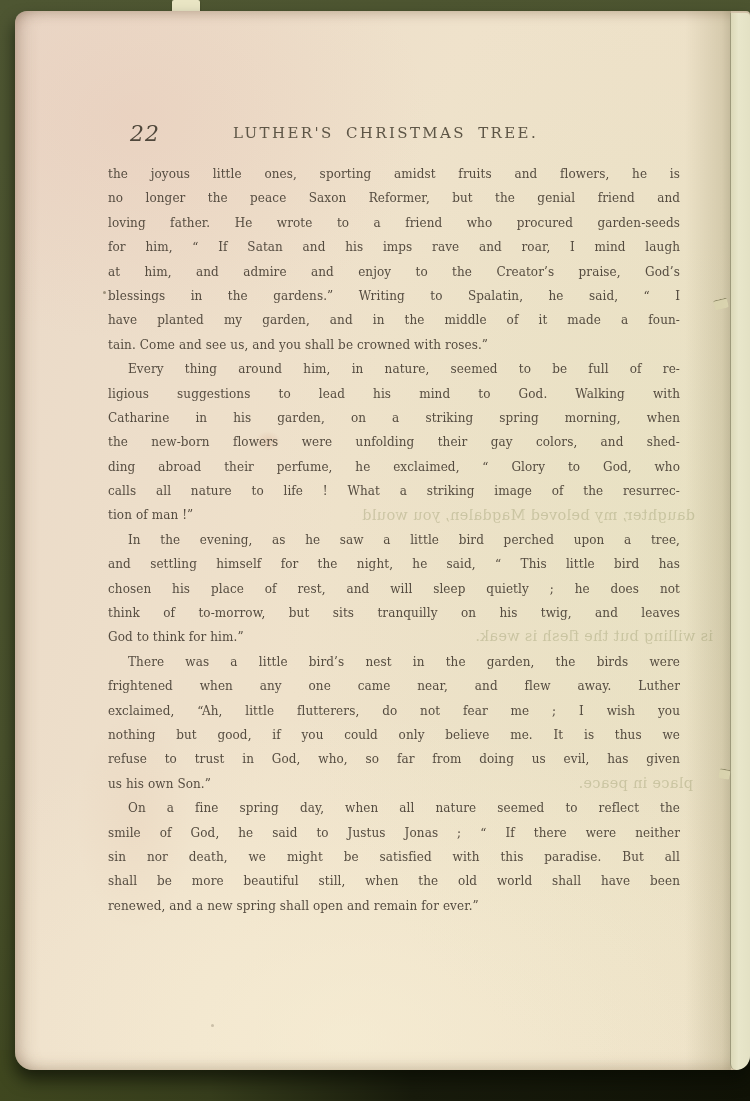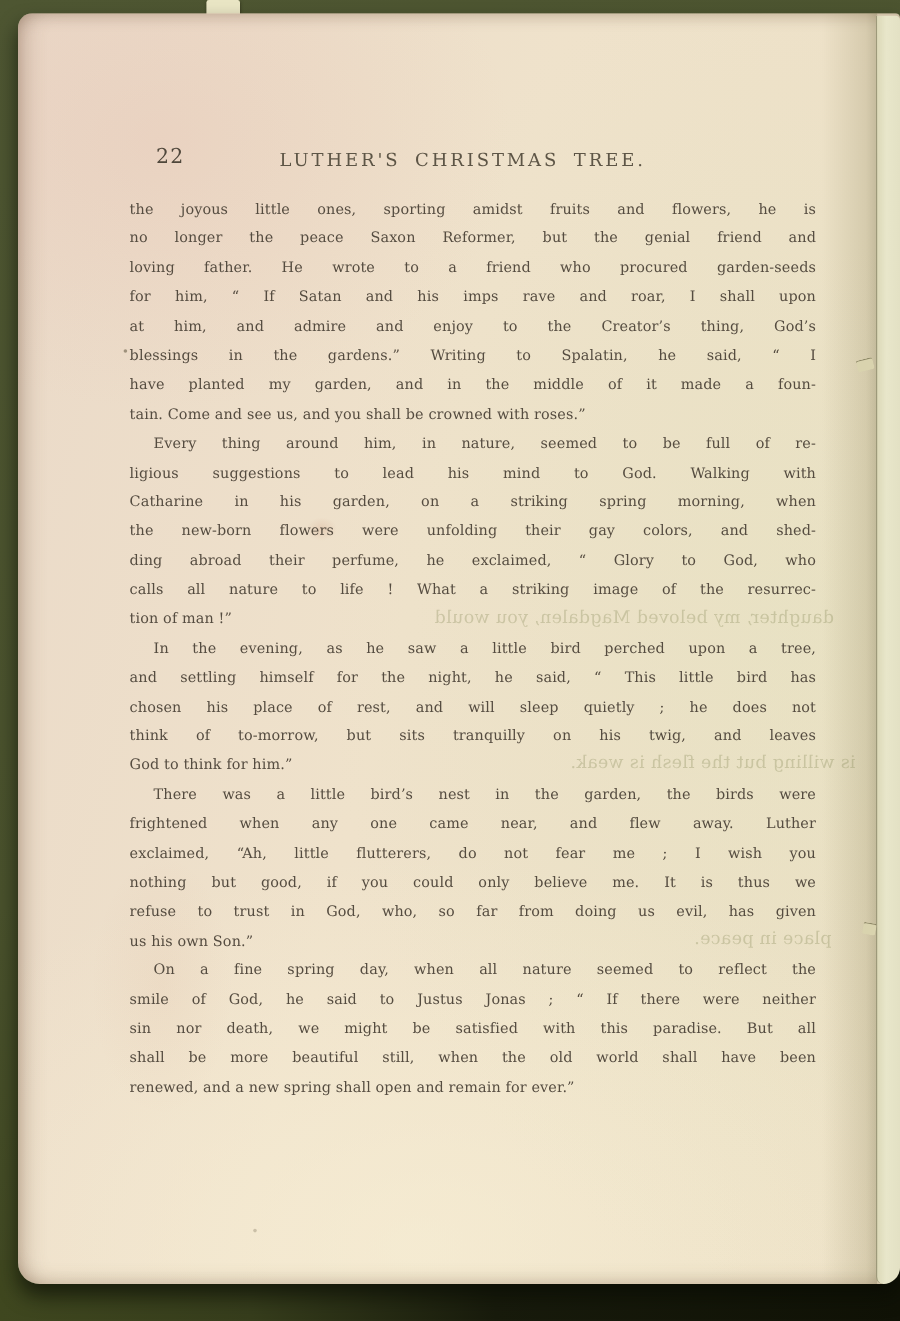--- a/index.html
+++ b/index.html
@@ -58,21 +58,21 @@
   .speck-2 { left: 196px; top: 1013px; width: 3px; height: 3px; opacity: .5; }
   .stain {
     position: absolute; border-radius: 50%; pointer-events: none;
     background: radial-gradient(ellipse at center, rgba(190,120,90,.18), transparent 70%);
   }
   .stain-1 { left: 240px; top: 420px; width: 26px; height: 20px; }
   .stain-2 { left: 60px; top: 700px; width: 120px; height: 220px; opacity: .35; }
 
   .page-number {
     position: absolute; left: 115px; top: 110px;
-    font-size: 17px; color: #4f473b; letter-spacing: 1px;
+    font-size: 22px; color: #4f473b; letter-spacing: 1px; font-style: italic;
   }
   .running-title {
     position: absolute; left: 218px; top: 113px;
     font-size: 15px; color: #5d5546;
     letter-spacing: 2.4px; word-spacing: 5px;
   }
   .text-block {
     position: absolute; left: 93px; top: 151px; width: 572px;
     font-size: 12px; line-height: 24.4px; color: #554c40;
     letter-spacing: 0.1px;
@@ -116,22 +116,22 @@
 
   <div class="page-number">22</div>
 
   <div class="running-title">LUTHER'S CHRISTMAS TREE.</div>
 
   <div class="text-block" id="text-block">
       <div>
         <div class="line">the joyous little ones, sporting amidst fruits and flowers, he is</div>
         <div class="line">no longer the peace Saxon Reformer, but the genial friend and</div>
         <div class="line">loving father.  He wrote to a friend who procured garden-seeds</div>
-        <div class="line">for him, “ If Satan and his imps rave and roar, I shall upon</div>
-        <div class="line">at him, and admire and enjoy to the Creator’s thing, God’s</div>
+        <div class="line">for him, “ If Satan and his imps rave and roar, I mind laugh</div>
+        <div class="line">at him, and admire and enjoy to the Creator’s praise, God’s</div>
         <div class="line">blessings in the gardens.”  Writing to Spalatin, he said, “ I</div>
         <div class="line">have planted my garden, and in the middle of it made a foun-</div>
         <div class="line last">tain.  Come and see us, and you shall be crowned with roses.”</div>
       </div>
       <div>
         <div class="line indent">Every thing around him, in nature, seemed to be full of re-</div>
         <div class="line">ligious suggestions to lead his mind to God.  Walking with</div>
         <div class="line">Catharine in his garden, on a striking spring morning, when</div>
         <div class="line">the new-born flowers were unfolding their gay colors, and shed-</div>
         <div class="line">ding abroad their perfume, he exclaimed, “ Glory to God, who</div>

